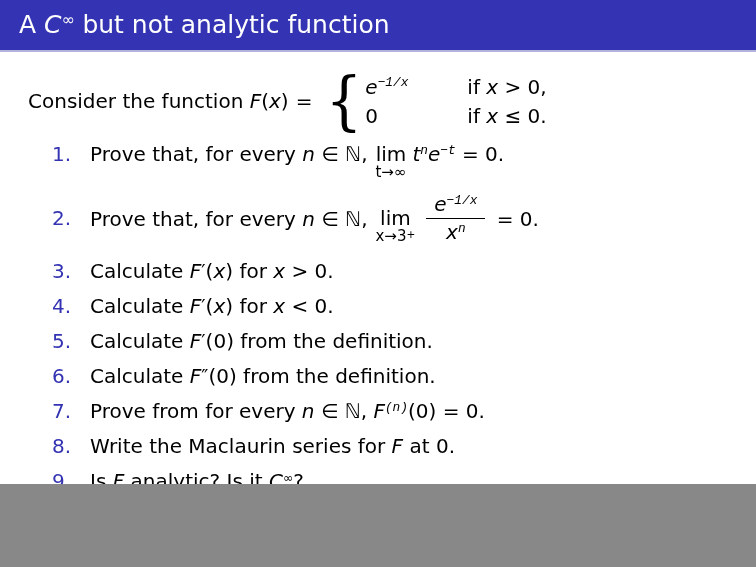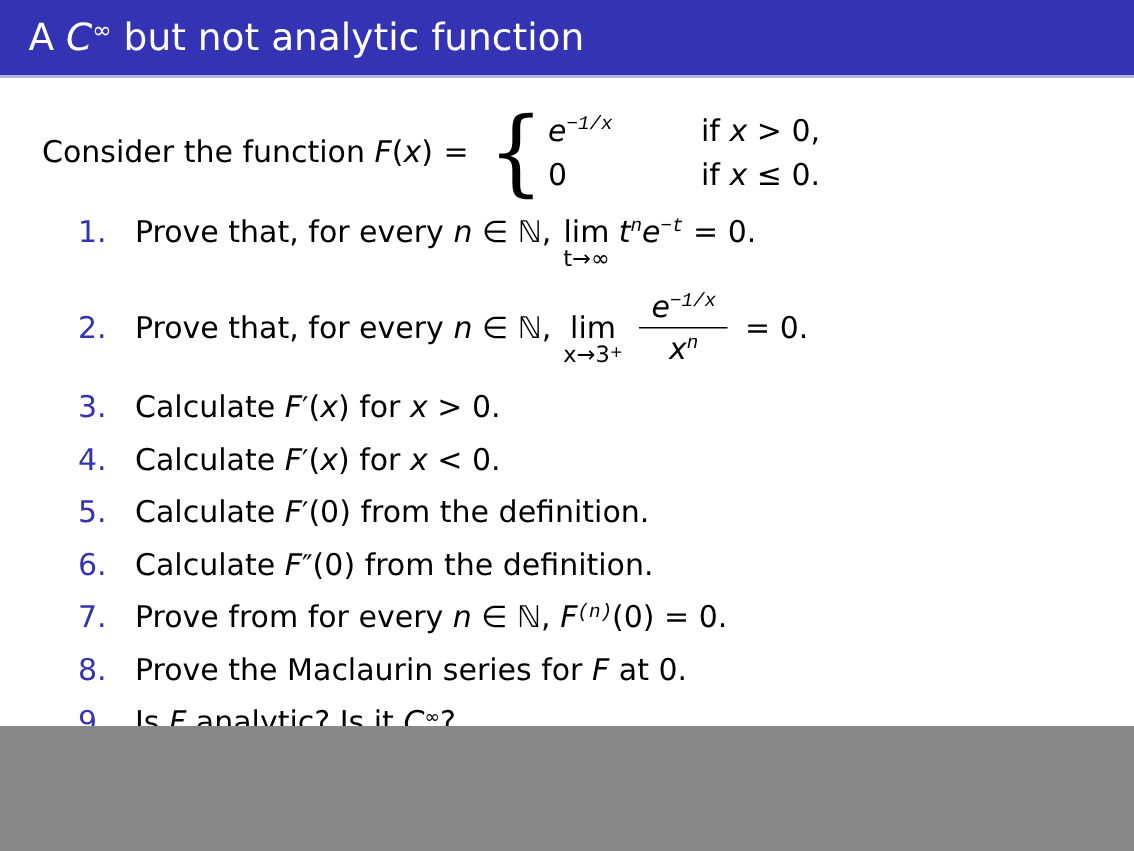--- a/index.html
+++ b/index.html
@@ -105,21 +105,21 @@
     </div>
   </div>
 
   <div class="group3">
     <div class="item">
       <span class="num">7.</span>
       <span class="itext"><span>Prove from for every </span><span class="mvar">n</span><span> ∈ </span><span>ℕ</span><span>, </span><span class="mvar">F</span><span class="sup">(n)</span><span>(0)</span><span> = 0.</span></span>
     </div>
     <div class="item">
       <span class="num">8.</span>
-      <span class="itext"><span>Prove the Maclaurin series for </span><span class="mvar">F</span><span> at 0.</span></span>
+      <span class="itext"><span>Write the Maclaurin series for </span><span class="mvar">F</span><span> at 0.</span></span>
     </div>
     <div class="item">
       <span class="num">9.</span>
       <span class="itext"><span>Is </span><span class="mvar">F</span><span> analytic? Is it </span><span class="mvar">C</span><span class="sup-u">∞</span><span>?</span></span>
     </div>
   </div>
 
 </div>
 
 </body></html>

